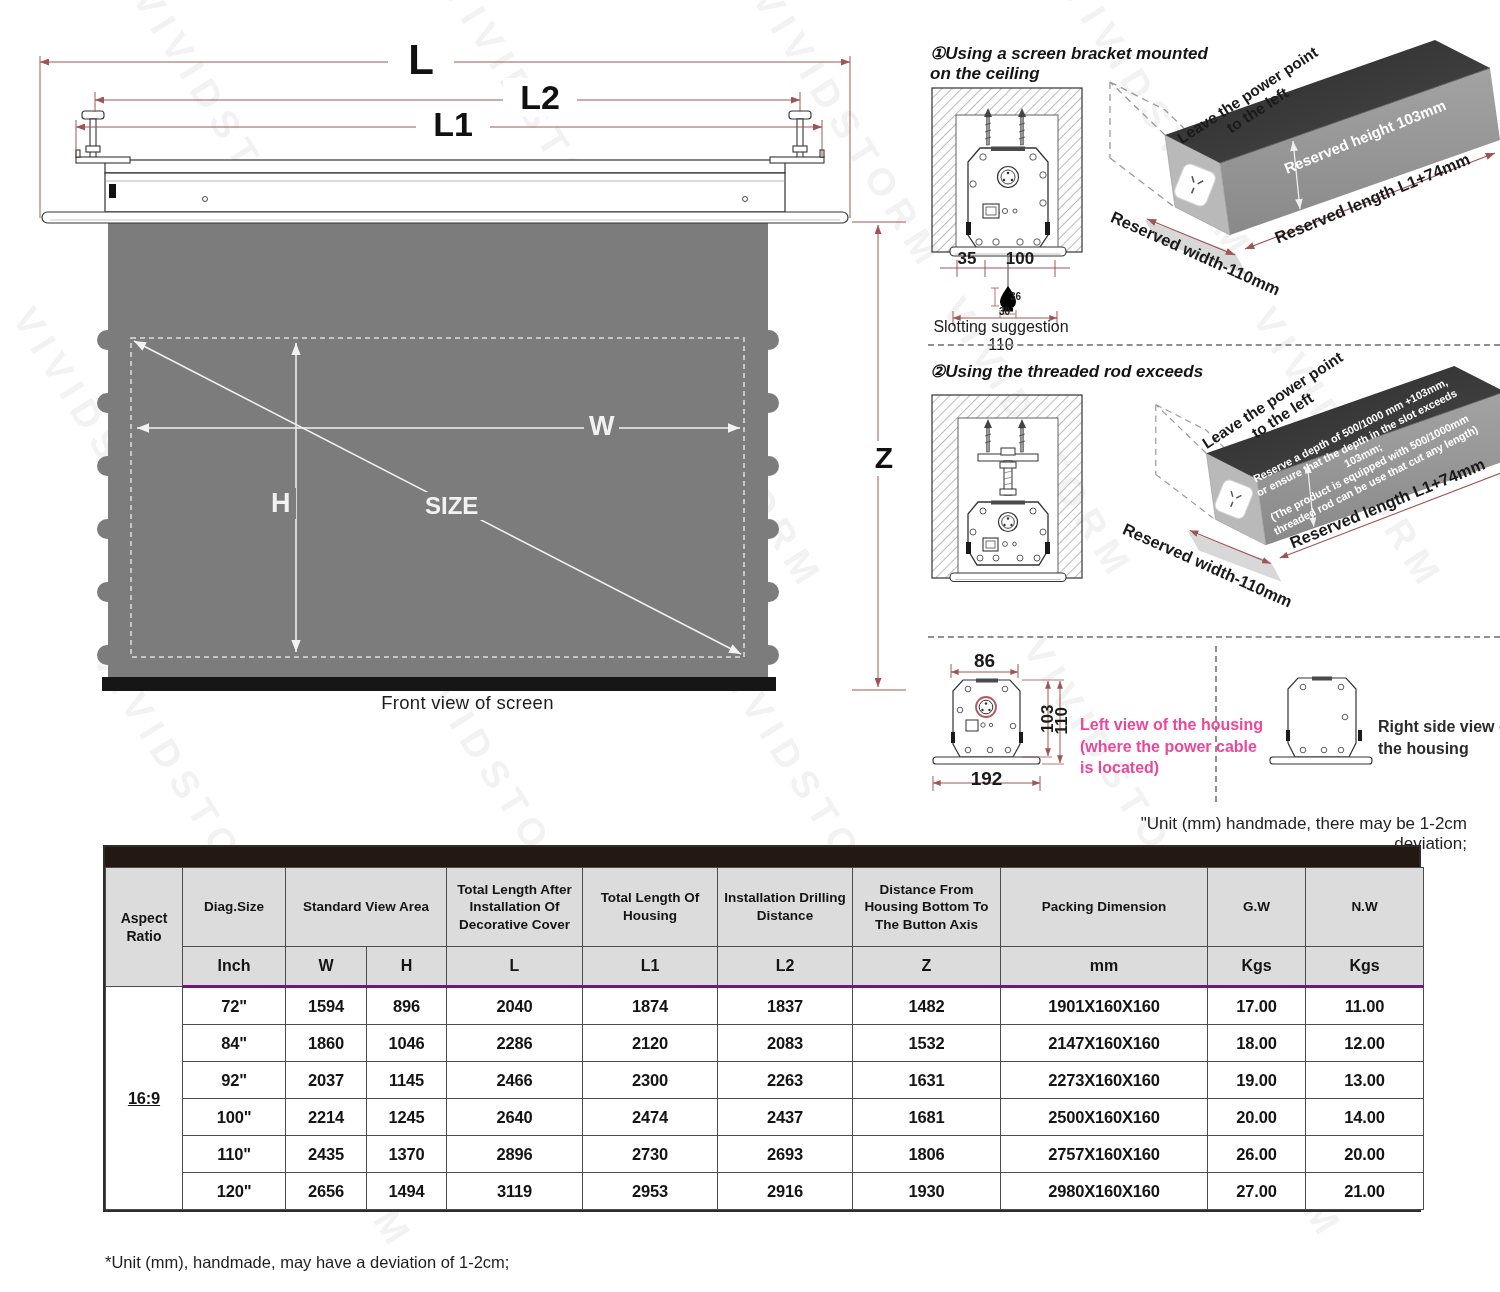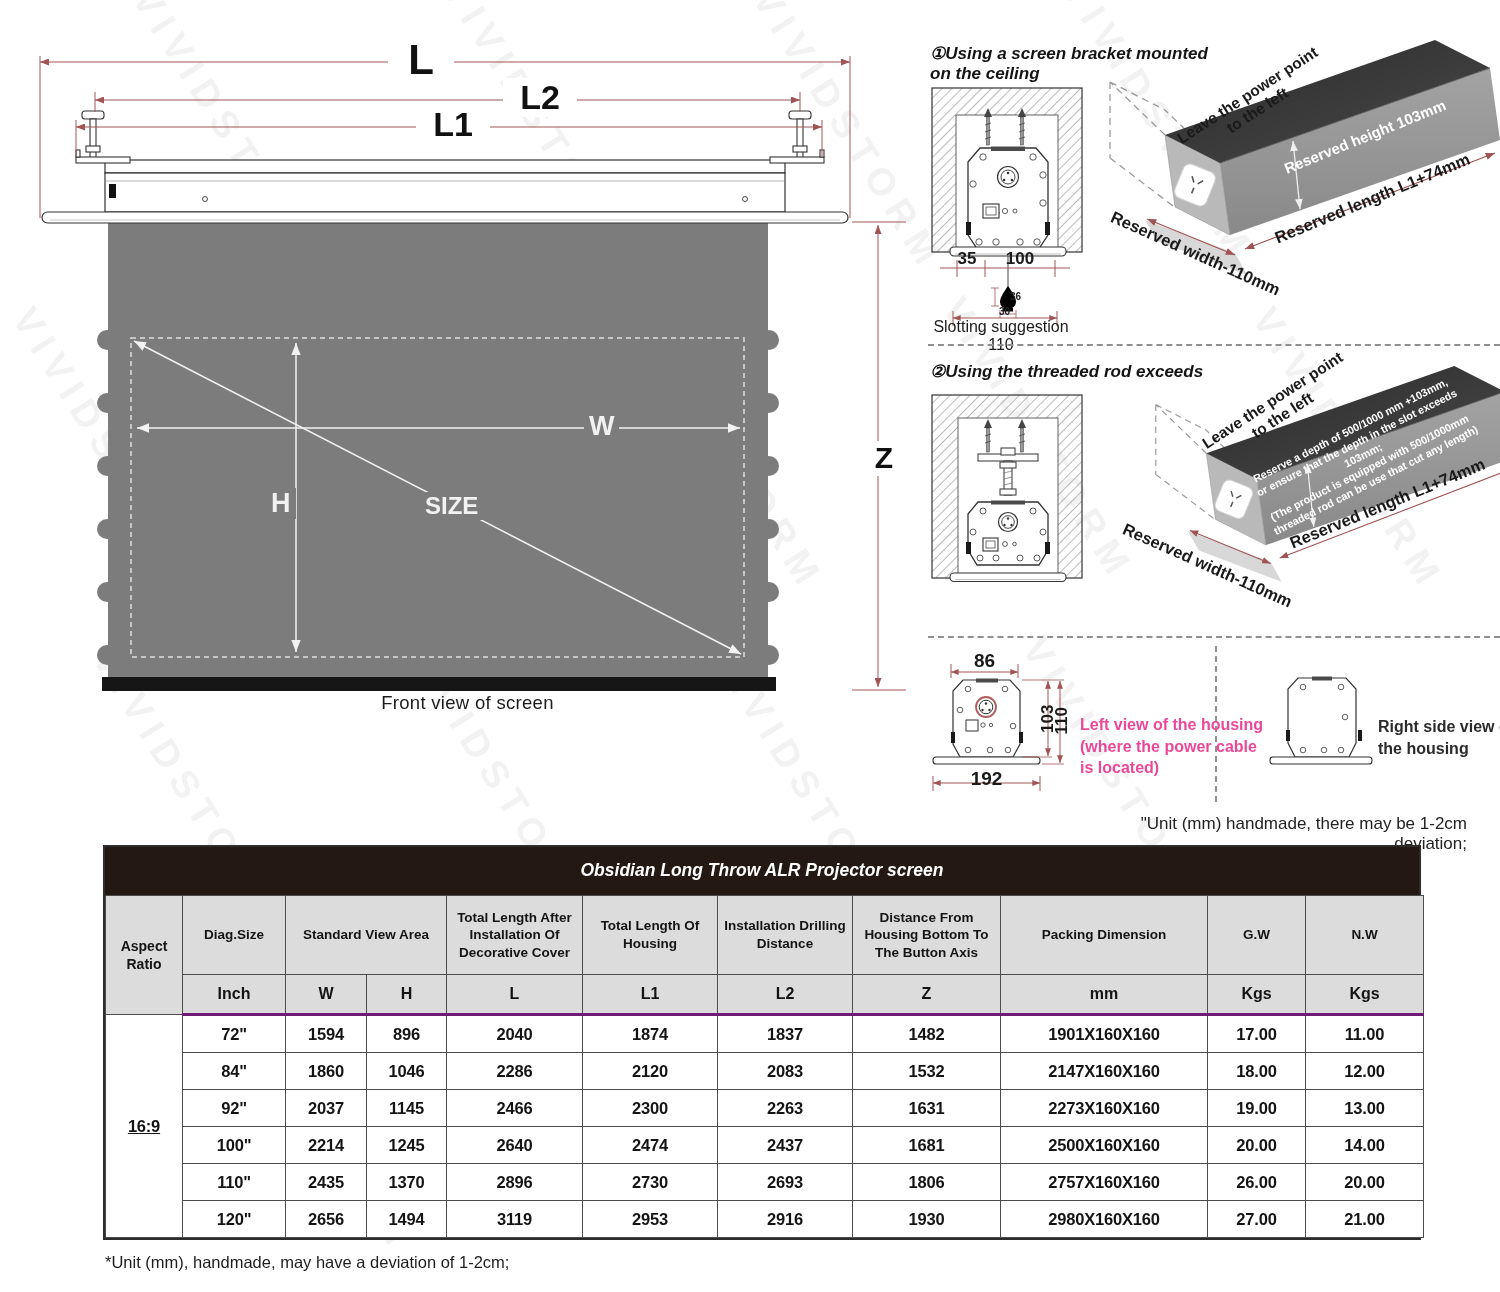--- a/index.html
+++ b/index.html
@@ -458,21 +458,20 @@
       <rect x="8" y="85" width="102" height="7" rx="3" fill="#fff" stroke="#333" stroke-width="1.1"></rect>
     </g>
   </svg>
   <div class="lbl pre" style="left:1378px;top:716px;width:170px;font-size:16px;font-weight:700;line-height:1.35;color:#2b2b2b">Right side view of
 the housing</div>
 
   <div class="lbl" style="left:1095px;top:814px;width:372px;text-align:right;font-size:17px;font-weight:500;color:#222">"Unit (mm) handmade, there may be 1-2cm deviation;</div>
 
   <div class="spec-wrap">
     <div class="spec-title">
-      <div>Obsidian Long Throw ALR  Projector screen</div>
     </div>
     <table class="spec">
       <colgroup>
         <col style="width:77px">
           <col style="width:103px">
           <col style="width:81px">
           <col style="width:80px">
         <col style="width:136px">
           <col style="width:135px">
           <col style="width:135px">

